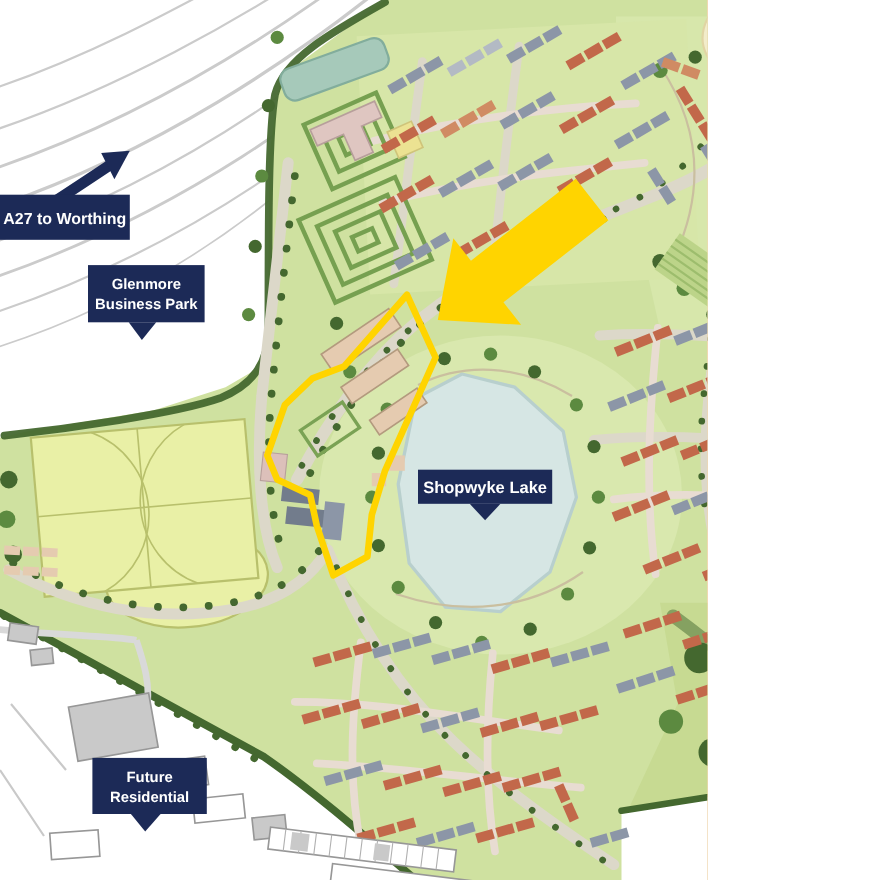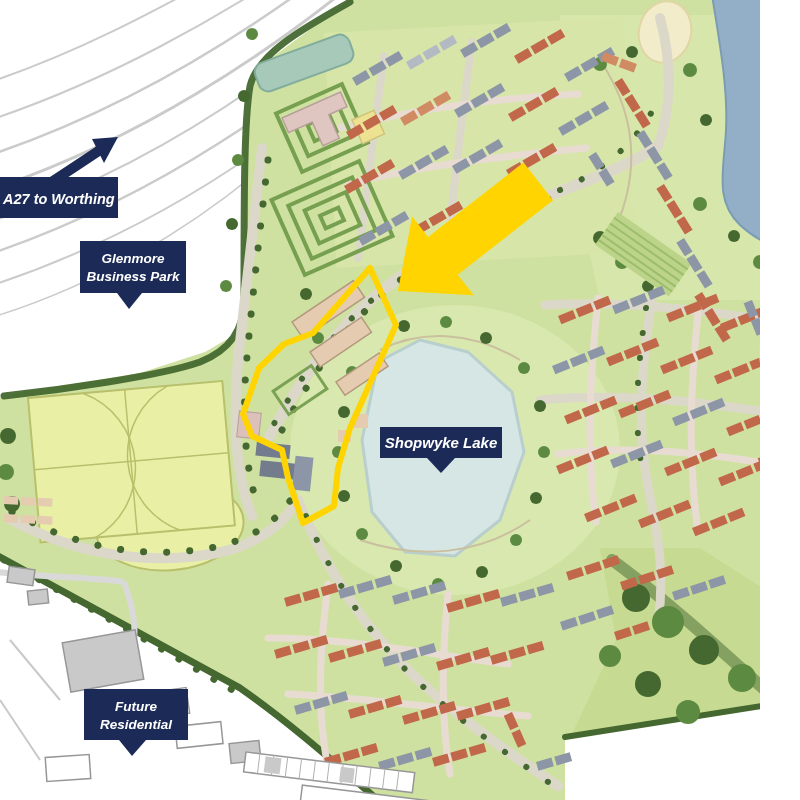--- a/index.html
+++ b/index.html
@@ -1,17 +1,17 @@
 <!DOCTYPE html>
 <html><head>
 <meta charset="utf-8">
 <style>
   html,body{margin:0;padding:0;background:#ffffff;}
-  .stage{position:relative;width:760px;height:800px;overflow:hidden;background:#f97316;
-         font-family:"Liberation Sans",sans-serif;font-style:italic;}
+  .stage{position:relative;width:643px;height:800px;overflow:hidden;background:#f97316;
+         font-family:"Liberation Sans",sans-serif;}
   svg{display:block}
   
   .bo{fill:#c2684a}.bs{fill:#d08b63}.bg{fill:#8c96a7}.bd{fill:#727c8c}.bl{fill:#b3bac4}.bt{fill:#e5cbb0}
   .t1{fill:#44682f}.t2{fill:#5c8a40}
   .lbl{fill:#1c2a57}
   .lbl-text{fill:#ffffff;font-weight:bold;font-family:"Liberation Sans",sans-serif}
   .road{stroke:#dcd8c9;fill:none;stroke-linecap:round}
   .street{stroke:#e8dcd2;fill:none;stroke-linecap:round}
   .dots{stroke:#44682f;fill:none;stroke-linecap:round}
   .hedge{stroke:#44682f;fill:none;stroke-linecap:round}

